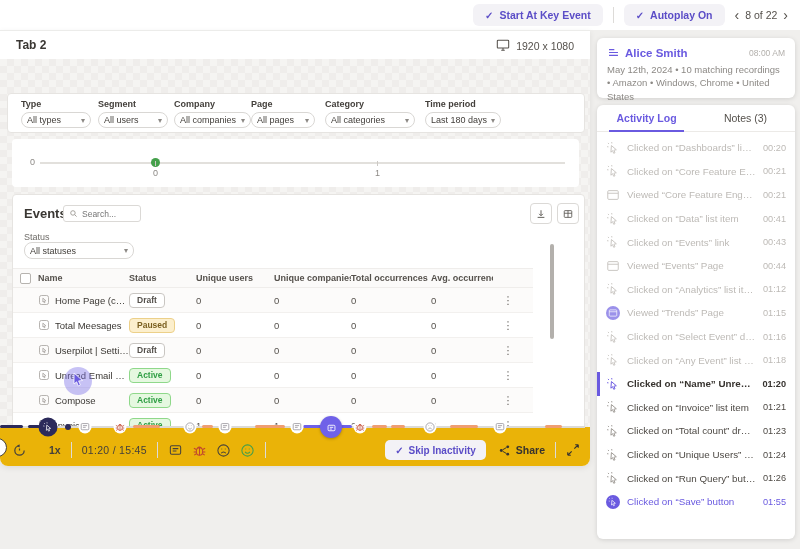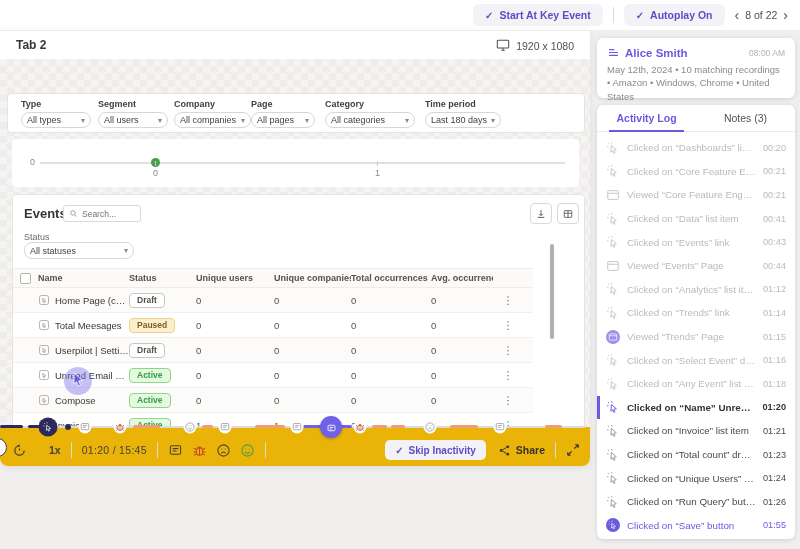--- a/index.html
+++ b/index.html
@@ -640,30 +640,20 @@
           <span class="ic icon">
             <svg viewBox="0 0 16 16" fill="none" stroke="currentColor" stroke-width="1.1">
               <path d="M6.2 5.2l5.6 4.8-2.8.5 1.3 2.9-1.5.6-1.3-2.9-1.9 1.7z"></path>
               <path d="M2.2 2.2l1.2 1.2M6.5 1.2l.2 1.6M1.2 6.5l1.6.2" stroke-dasharray="1.6 1"></path>
             </svg>
           </span>
           <span class="txt">Clicked on “Analytics” list item</span>
           <span class="t">01:12</span>
         </div>
         <div class="act-item past">
-          <span class="ic icon">
-            <svg viewBox="0 0 16 16" fill="none" stroke="currentColor" stroke-width="1.1">
-              <path d="M6.2 5.2l5.6 4.8-2.8.5 1.3 2.9-1.5.6-1.3-2.9-1.9 1.7z"></path>
-              <path d="M2.2 2.2l1.2 1.2M6.5 1.2l.2 1.6M1.2 6.5l1.6.2" stroke-dasharray="1.6 1"></path>
-            </svg>
-          </span>
-          <span class="txt">Clicked on “Trends” link</span>
-          <span class="t">01:14</span>
-        </div>
-        <div class="act-item past">
           <span class="ic badge-wrap badge-light">
             <svg viewBox="0 0 16 16" fill="none" stroke="currentColor" stroke-width="1.1">
               <rect x="2" y="3" width="12" height="10" rx="1.2"></rect>
               <path d="M2 6h12"></path>
             </svg>
           </span>
           <span class="txt">Viewed “Trends” Page</span>
           <span class="t">01:15</span>
         </div>
         <div class="act-item past">

